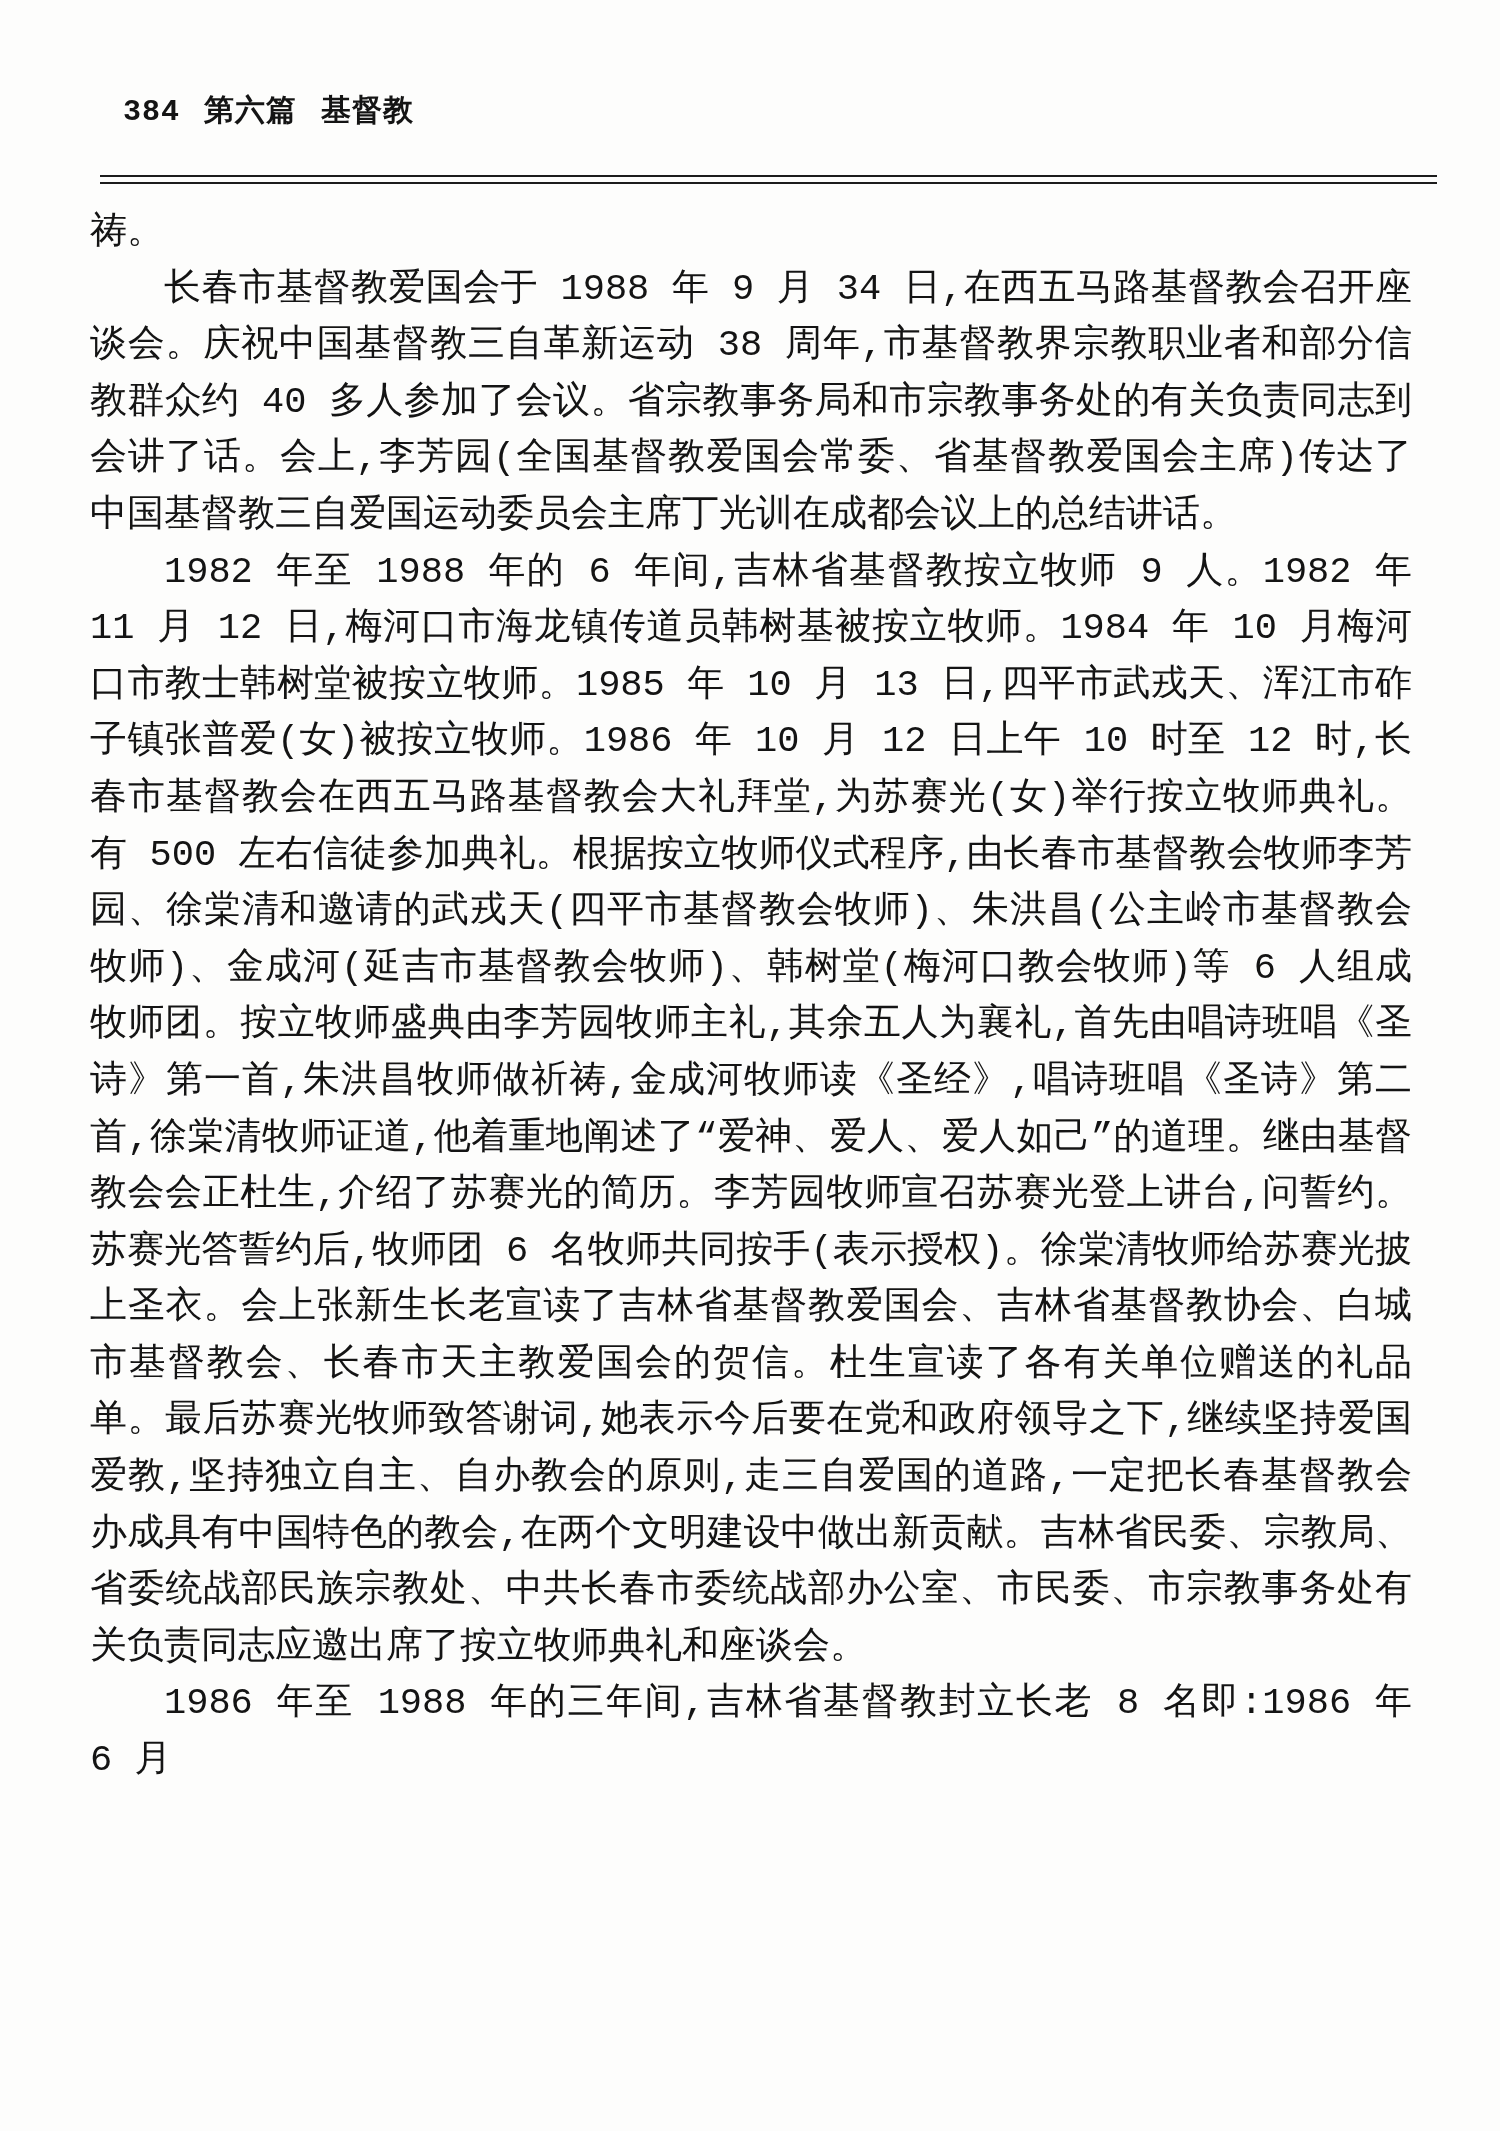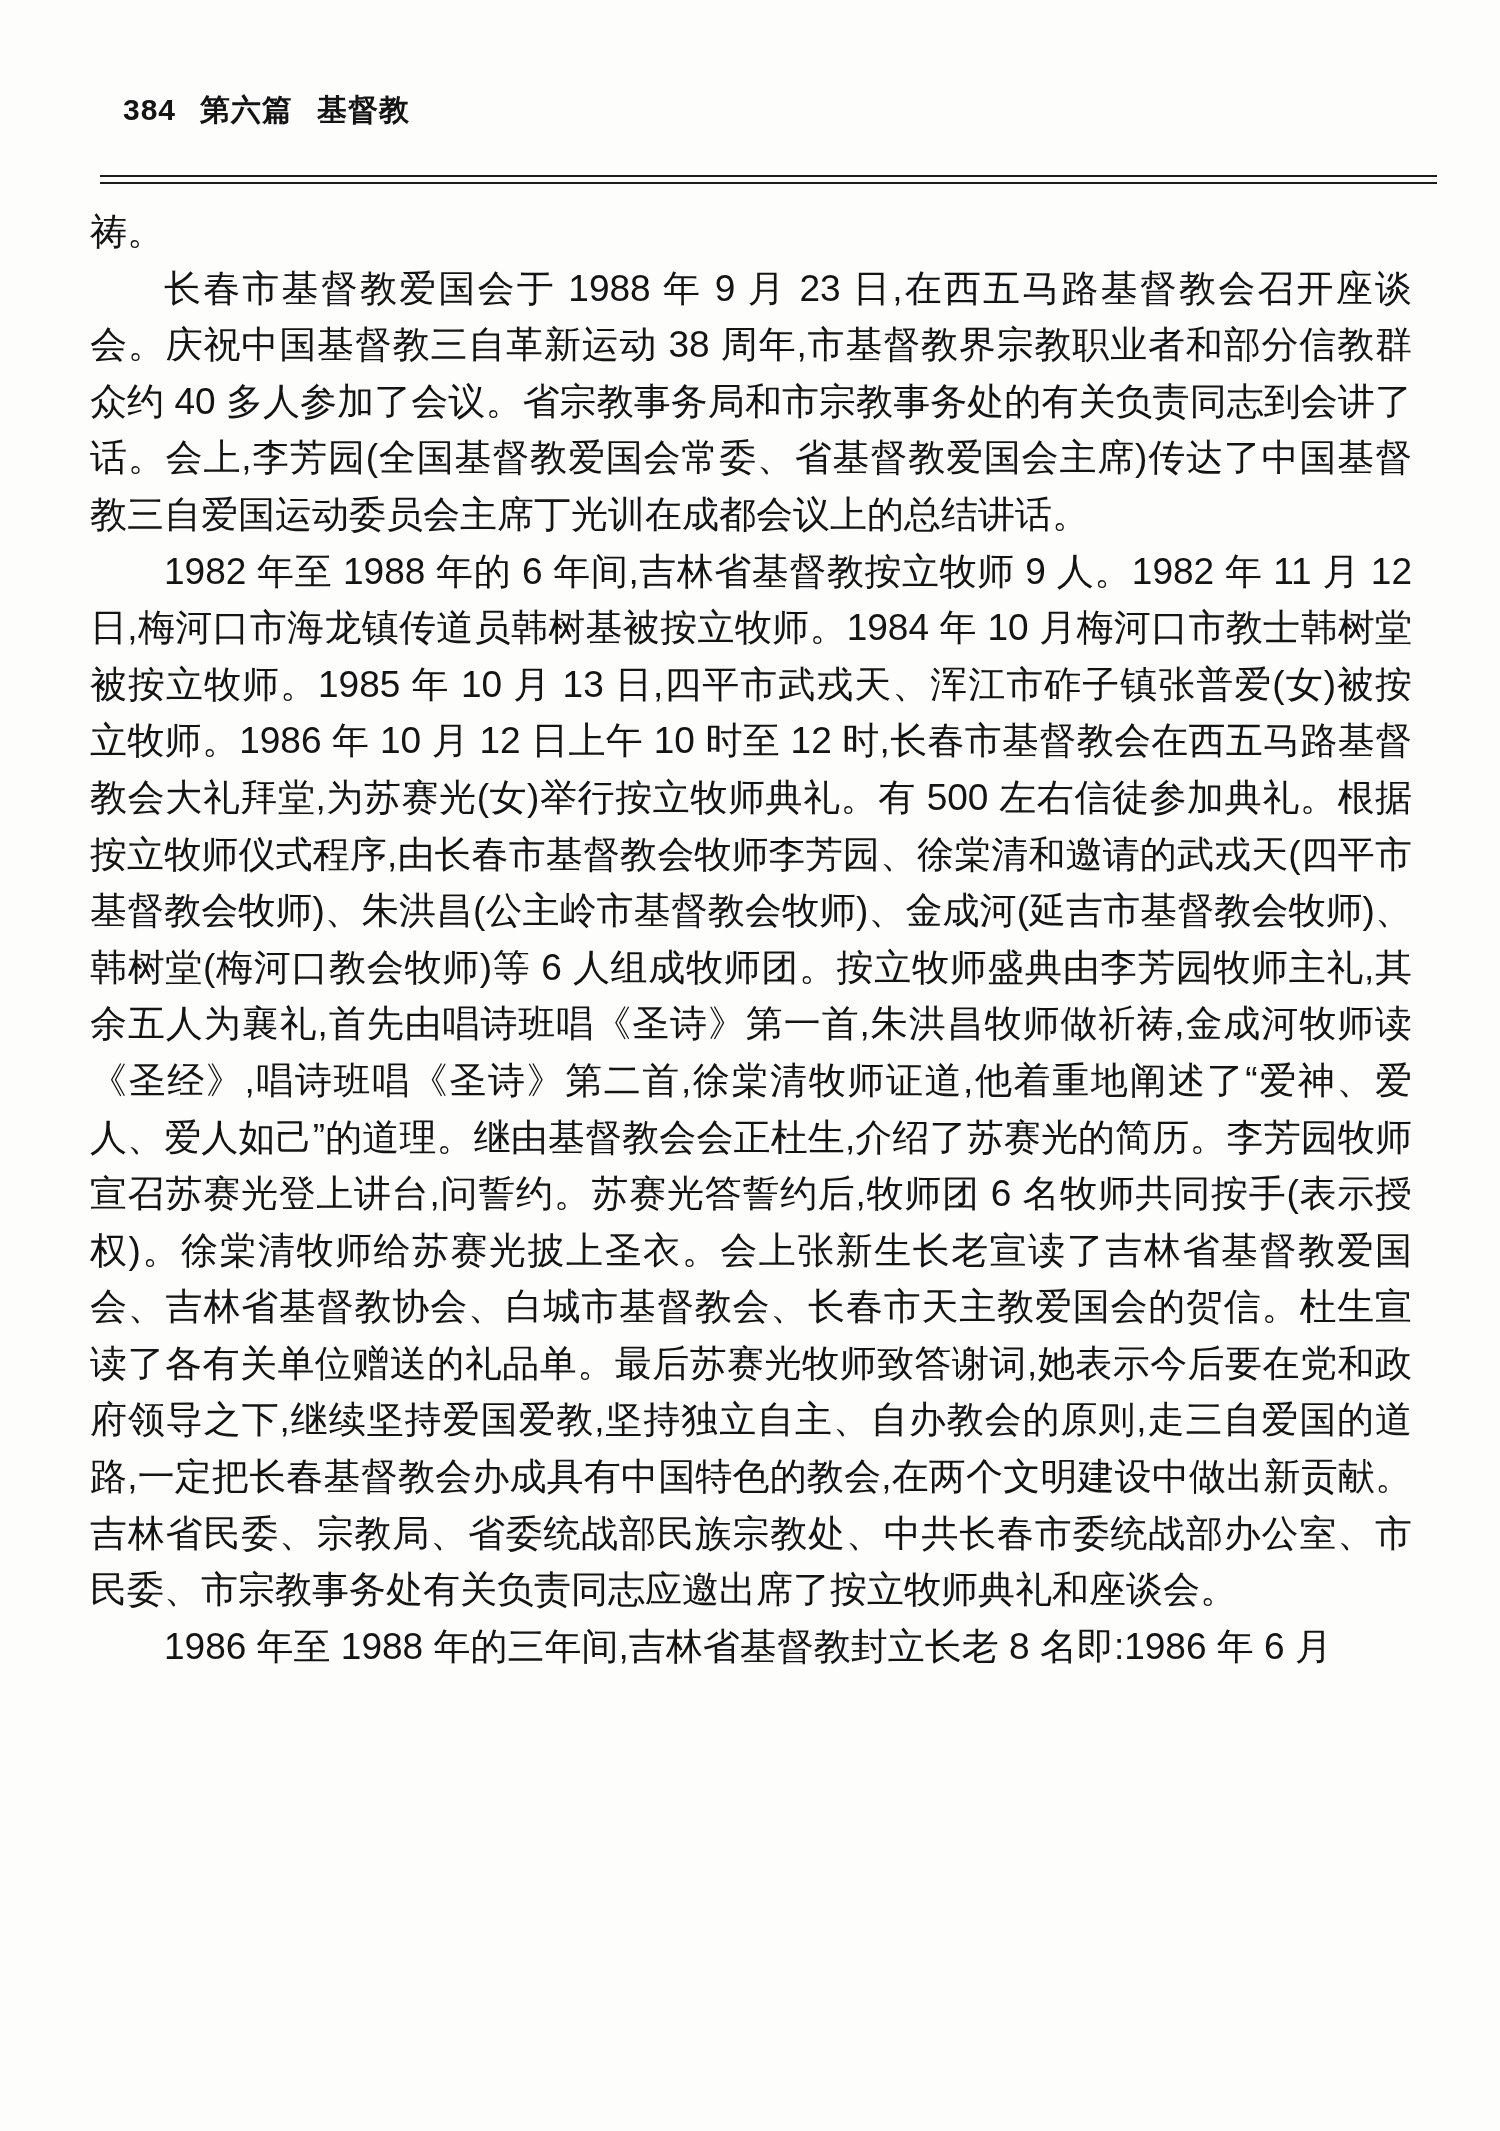--- a/index.html
+++ b/index.html
@@ -1,21 +1,21 @@
 <!DOCTYPE html>
 <html lang="zh"><head>
 <meta charset="utf-8">
 <style>
   html, body { margin: 0; padding: 0; background: #e8e8e8; }
   .page {
     position: relative;
     width: 1500px;
     height: 2131px;
     background: #fdfdfc;
-    font-family: Liberation Sans, sans-serif;
+    font-family: Liberation Mono, monospace;
     color: #141414;
     overflow: hidden;
   }
   .page-header {
     position: absolute;
     left: 123px;
     top: 90px;
     font-size: 30px;
     font-weight: 600;
     letter-spacing: 1px;
@@ -51,18 +51,18 @@
 <div class="page">
 
   <div class="page-header">
     <span>384</span><span class="sep"></span><span>第六篇</span><span class="sep"></span><span>基督教</span>
   </div>
 
   <div class="header-rule"></div>
 
   <div class="page-body">
     <p>祷。</p>
-    <p class="indent">长春市基督教爱国会于 1988 年 9 月 23 日,在西五马路基督教会召开座谈会。庆祝中国基督教三自革新运动 38 周年,市基督教界宗教职业者和部分信教群众约 40 多人参加了会议。省宗教事务局和市宗教事务处的有关负责同志到会讲了话。会上,李芳园(全国基督教爱国会常委、省基督教爱国会主席)传达了中国基督教三自爱国运动委员会主席丁光训在成都会议上的总结讲话。</p>
+    <p class="indent">长春市基督教爱国会于 1988 年 9 月 34 日,在西五马路基督教会召开座谈会。庆祝中国基督教三自革新运动 38 周年,市基督教界宗教职业者和部分信教群众约 40 多人参加了会议。省宗教事务局和市宗教事务处的有关负责同志到会讲了话。会上,李芳园(全国基督教爱国会常委、省基督教爱国会主席)传达了中国基督教三自爱国运动委员会主席丁光训在成都会议上的总结讲话。</p>
     <p class="indent">1982 年至 1988 年的 6 年间,吉林省基督教按立牧师 9 人。1982 年 11 月 12 日,梅河口市海龙镇传道员韩树基被按立牧师。1984 年 10 月梅河口市教士韩树堂被按立牧师。1985 年 10 月 13 日,四平市武戎天、浑江市砟子镇张普爱(女)被按立牧师。1986 年 10 月 12 日上午 10 时至 12 时,长春市基督教会在西五马路基督教会大礼拜堂,为苏赛光(女)举行按立牧师典礼。有 500 左右信徒参加典礼。根据按立牧师仪式程序,由长春市基督教会牧师李芳园、徐棠清和邀请的武戎天(四平市基督教会牧师)、朱洪昌(公主岭市基督教会牧师)、金成河(延吉市基督教会牧师)、韩树堂(梅河口教会牧师)等 6 人组成牧师团。按立牧师盛典由李芳园牧师主礼,其余五人为襄礼,首先由唱诗班唱《圣诗》第一首,朱洪昌牧师做祈祷,金成河牧师读《圣经》,唱诗班唱《圣诗》第二首,徐棠清牧师证道,他着重地阐述了“爱神、爱人、爱人如己”的道理。继由基督教会会正杜生,介绍了苏赛光的简历。李芳园牧师宣召苏赛光登上讲台,问誓约。苏赛光答誓约后,牧师团 6 名牧师共同按手(表示授权)。徐棠清牧师给苏赛光披上圣衣。会上张新生长老宣读了吉林省基督教爱国会、吉林省基督教协会、白城市基督教会、长春市天主教爱国会的贺信。杜生宣读了各有关单位赠送的礼品单。最后苏赛光牧师致答谢词,她表示今后要在党和政府领导之下,继续坚持爱国爱教,坚持独立自主、自办教会的原则,走三自爱国的道路,一定把长春基督教会办成具有中国特色的教会,在两个文明建设中做出新贡献。吉林省民委、宗教局、省委统战部民族宗教处、中共长春市委统战部办公室、市民委、市宗教事务处有关负责同志应邀出席了按立牧师典礼和座谈会。</p>
     <p class="indent">1986 年至 1988 年的三年间,吉林省基督教封立长老 8 名即:1986 年 6 月</p>
   </div>
 
 </div>
 
 </body></html>

